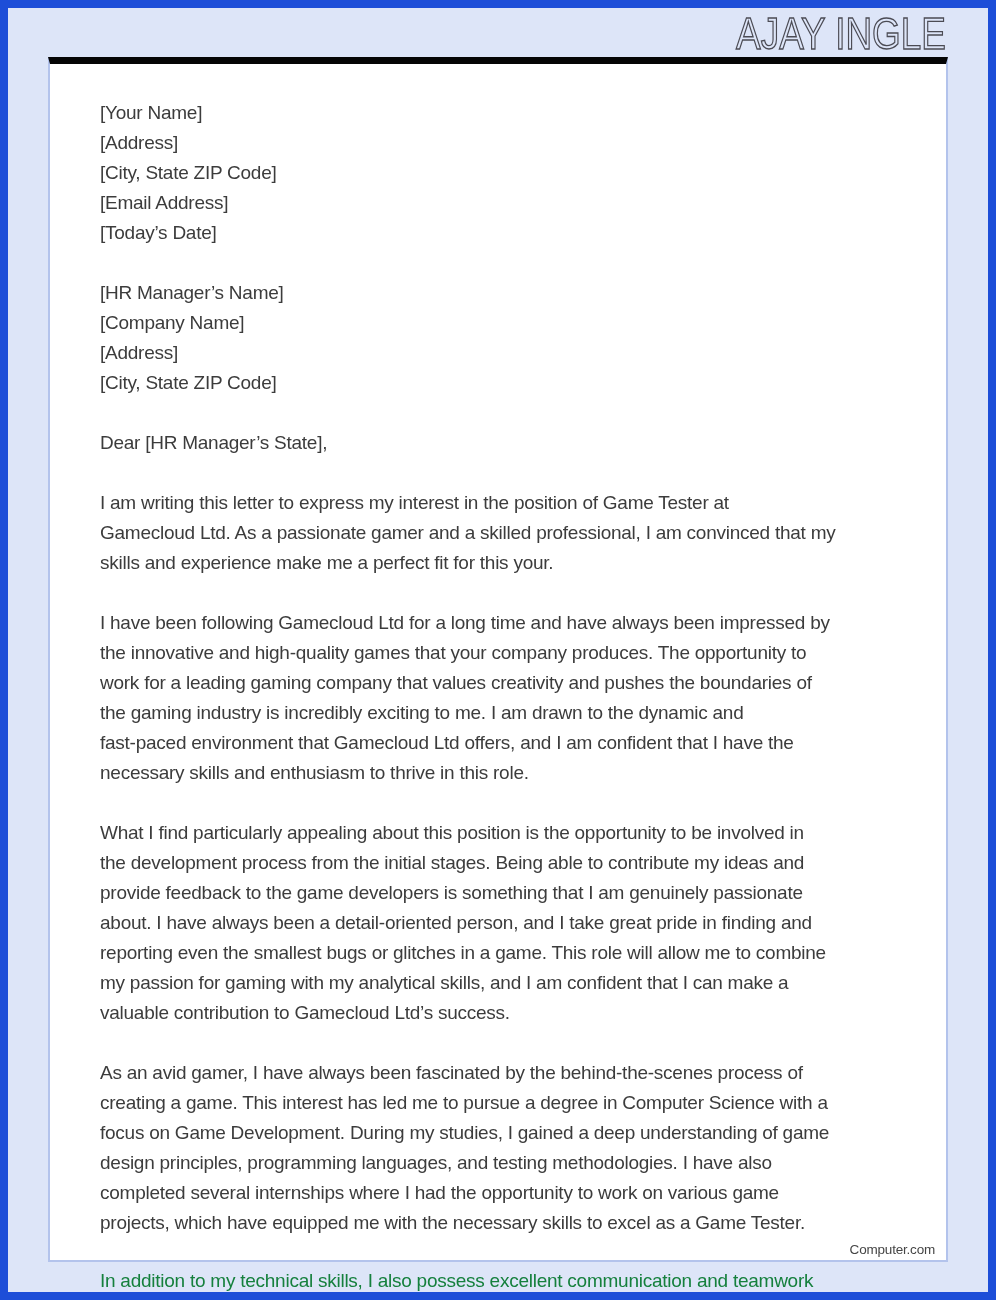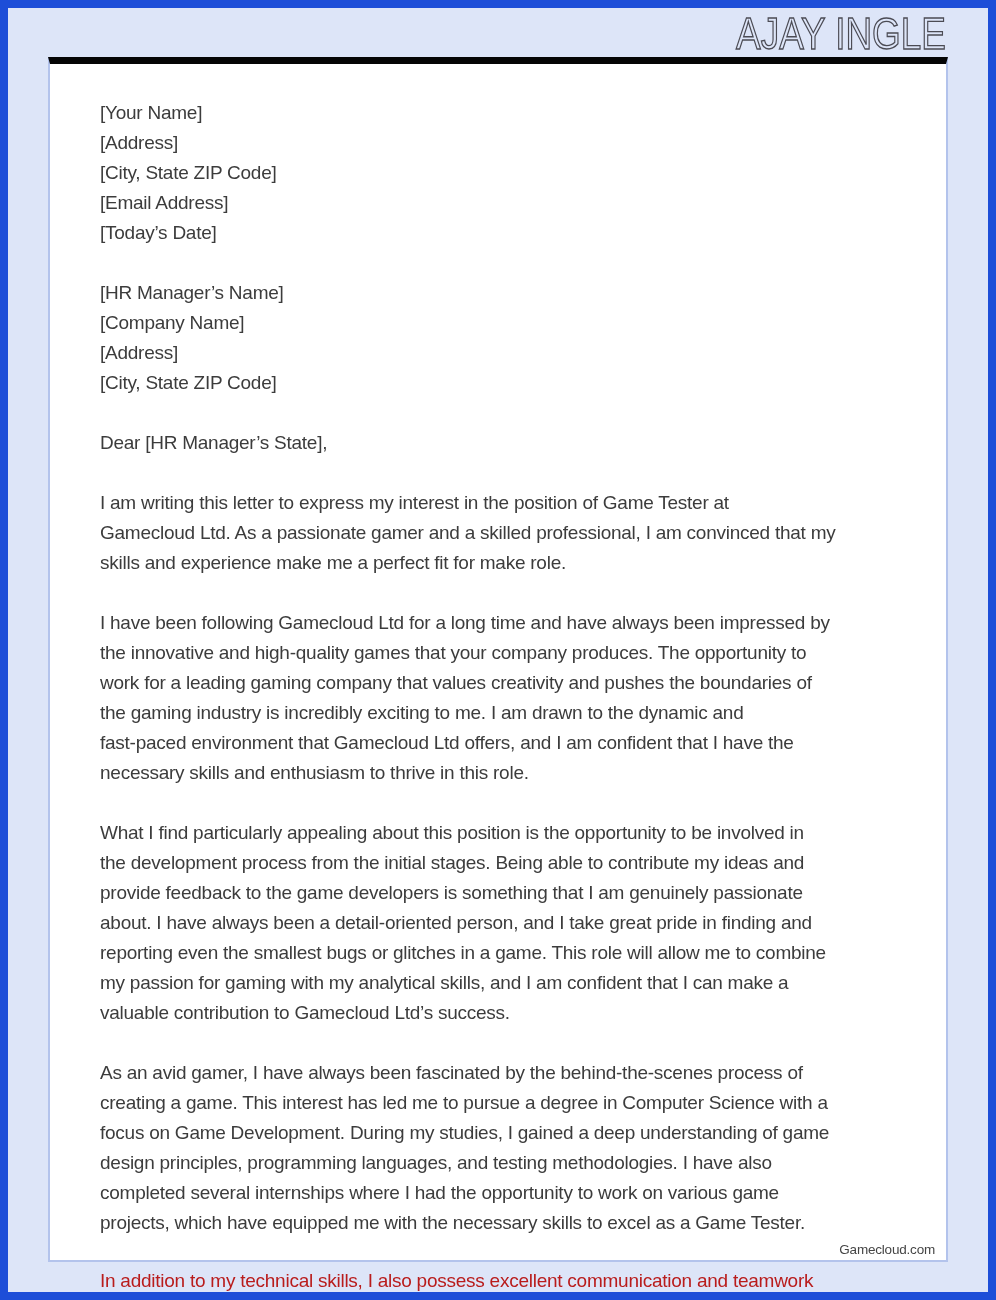--- a/index.html
+++ b/index.html
@@ -62,21 +62,21 @@
     color: #454545;
     letter-spacing: -0.2px;
   }
   .continuation {
     position: absolute;
     left: 92px;
     top: 1258px;
     font-size: 19px;
     line-height: 30px;
     letter-spacing: -0.25px;
-    color: #b91c1c;
+    color: #15803d;
     white-space: nowrap;
   }
 </style>
 </head>
 <body>
 
 <div class="frame">
 
   <div class="brand">AJAY INGLE</div>
 
@@ -90,21 +90,21 @@
 
     <div class="block">[HR Manager’s Name]
 [Company Name]
 [Address]
 [City, State ZIP Code]</div>
 
     <div class="block">Dear [HR Manager’s State],</div>
 
     <div class="block">I am writing this letter to express my interest in the position of Game Tester at
 Gamecloud Ltd. As a passionate gamer and a skilled professional, I am convinced that my
-skills and experience make me a perfect fit for make role.</div>
+skills and experience make me a perfect fit for this your.</div>
 
     <div class="block">I have been following Gamecloud Ltd for a long time and have always been impressed by
 the innovative and high-quality games that your company produces. The opportunity to
 work for a leading gaming company that values creativity and pushes the boundaries of
 the gaming industry is incredibly exciting to me. I am drawn to the dynamic and
 fast-paced environment that Gamecloud Ltd offers, and I am confident that I have the
 necessary skills and enthusiasm to thrive in this role.</div>
 
     <div class="block">What I find particularly appealing about this position is the opportunity to be involved in
 the development process from the initial stages. Being able to contribute my ideas and
@@ -114,18 +114,18 @@
 my passion for gaming with my analytical skills, and I am confident that I can make a
 valuable contribution to Gamecloud Ltd’s success.</div>
 
     <div class="block">As an avid gamer, I have always been fascinated by the behind-the-scenes process of
 creating a game. This interest has led me to pursue a degree in Computer Science with a
 focus on Game Development. During my studies, I gained a deep understanding of game
 design principles, programming languages, and testing methodologies. I have also
 completed several internships where I had the opportunity to work on various game
 projects, which have equipped me with the necessary skills to excel as a Game Tester.</div>
 
-    <div class="watermark">Gamecloud.com</div>
+    <div class="watermark">Computer.com</div>
   </div>
 
   <div class="continuation">In addition to my technical skills, I also possess excellent communication and teamwork</div>
 
 </div>
 
 </body></html>

